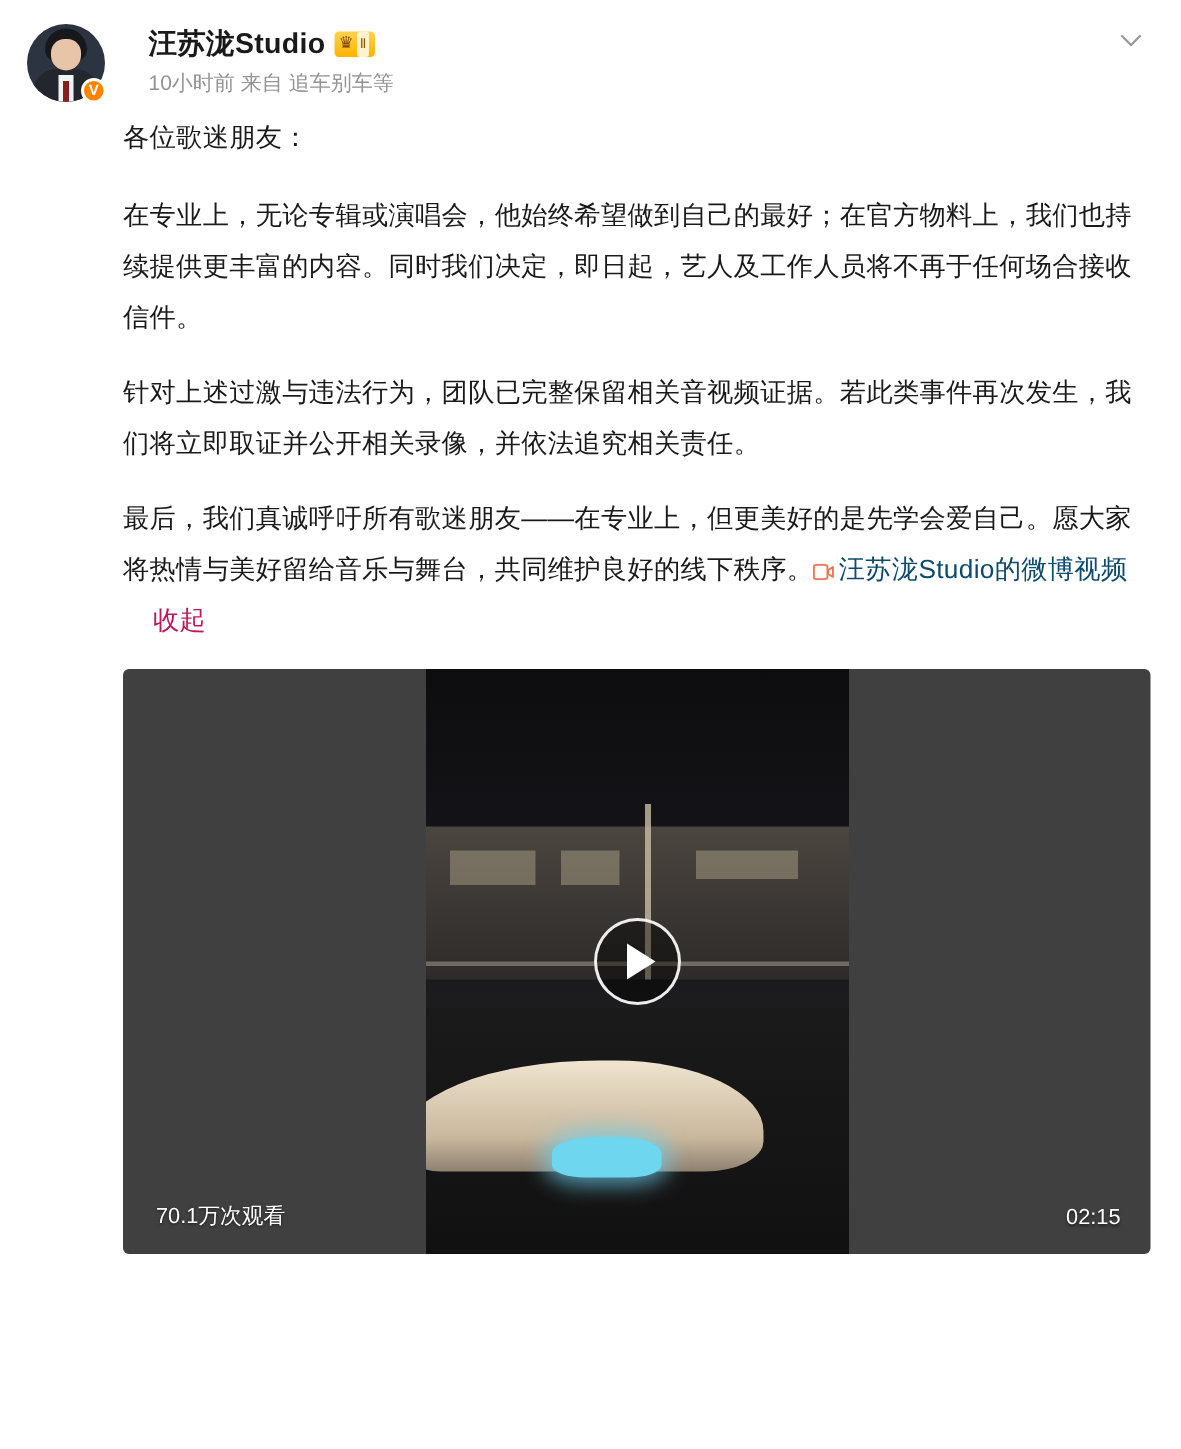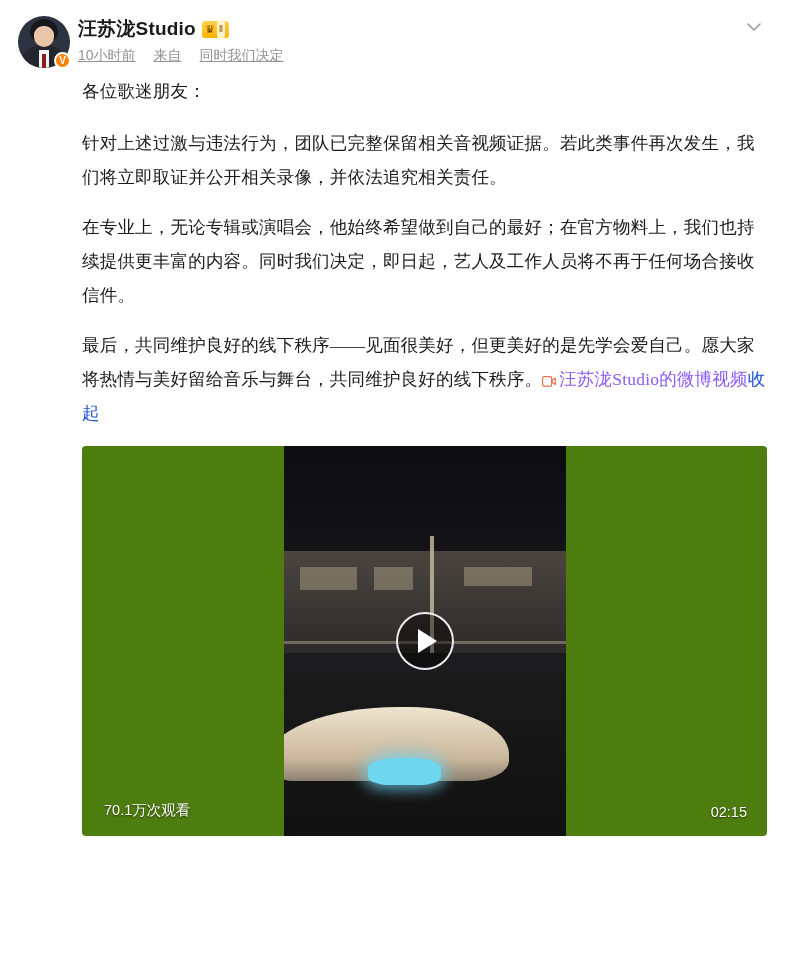--- a/index.html
+++ b/index.html
@@ -82,21 +82,21 @@
     border-radius: 50%;
     background: #ff8200;
     border: 2px solid #fff;
     color: #fff;
     font-size: 10px;
     line-height: 13px;
     text-align: center;
     font-weight: bold;
   }
   .header-texts {
-    margin-left: 8px;
+    margin-left: 29px;
     padding-top: 2px;
     flex: 1 1 auto;
     min-width: 0;
   }
   .name-row {
     display: flex;
     align-items: center;
     gap: 6px;
     height: 26px;
   }
@@ -125,68 +125,66 @@
     padding: 0 2px;
     font-size: 9px;
     color: #8a5a00;
   }
   .meta-row {
     margin-top: 5px;
     font-size: 14px;
     color: #939393;
     display: flex;
     align-items: center;
-    gap: 18px;
-    text-decoration: underline;
+    gap: 4px;
   }
   .meta-row .src { color: #939393; }
   .chevron {
     position: absolute;
     right: 22px;
     top: 16px;
     width: 22px;
     height: 22px;
     cursor: pointer;
   }
   .chevron svg { display: block; }
 
   
   .post-body {
     padding: 6px 20px 0 82px;
     font-size: 17.5px;
     line-height: 34px;
     color: #1a1a1a;
     letter-spacing: .2px;
-    font-family: Liberation Serif, serif;
   }
   .post-body p { margin: 0 0 16px 0; }
   .post-body p.first { margin-bottom: 18px; }
   .video-link {
-    color: #8b5cf6;
+    color: #0c4a6e;
     cursor: pointer;
     white-space: nowrap;
   }
   .video-link .vicon {
     display: inline-block;
     position: relative;
     top: 2px;
     margin-right: 3px;
   }
   .collapse-link {
-    color: #1d4ed8;
+    color: #be185d;
     cursor: pointer;
-    margin-left: 0;
+    margin-left: 20px;
   }
 
   
   .video-card {
     position: relative;
     margin: 6px 20px 0 82px;
     height: 390px;
-    background: #4d7c0f;
+    background: #404040;
     border-radius: 4px;
     overflow: hidden;
   }
   .video-inner {
     position: absolute;
     left: 50%;
     transform: translateX(-50%);
     top: 0;
     width: 282px;
     height: 100%;
@@ -314,36 +312,36 @@
       <div class="name-row">
         <span class="nickname">汪苏泷Studio</span>
         <span class="crown-badge">
           <span class="crown">♛</span>
           <span class="lvl">Ⅱ</span>
         </span>
       </div>
       <div class="meta-row">
         <span>10小时前</span>
         <span>来自</span>
-        <span class="src">同时我们决定</span>
+        <span class="src">追车别车等</span>
       </div>
     </div>
 
     <div class="chevron">
       <svg width="22" height="22" viewBox="0 0 22 22" aria-hidden="true">
         <path d="M5 8 L11 14 L17 8" fill="none" stroke="#9a9a9a" stroke-width="1.6" stroke-linecap="round" stroke-linejoin="round"></path>
       </svg>
     </div>
   </div>
 
   <div class="post-body">
     <p class="first">各位歌迷朋友：</p>
+    <p>在专业上，无论专辑或演唱会，他始终希望做到自己的最好；在官方物料上，我们也持续提供更丰富的内容。同时我们决定，即日起，艺人及工作人员将不再于任何场合接收信件。</p>
     <p>针对上述过激与违法行为，团队已完整保留相关音视频证据。若此类事件再次发生，我们将立即取证并公开相关录像，并依法追究相关责任。</p>
-    <p>在专业上，无论专辑或演唱会，他始终希望做到自己的最好；在官方物料上，我们也持续提供更丰富的内容。同时我们决定，即日起，艺人及工作人员将不再于任何场合接收信件。</p>
-    <p><span>最后，共同维护良好的线下秩序——见面很美好，但更美好的是先学会爱自己。愿大家将热情与美好留给音乐与舞台，共同维护良好的线下秩序。</span><span class="video-link"><span class="vicon"><svg width="14" height="11" viewBox="0 0 14 11" aria-hidden="true">
+    <p><span>最后，我们真诚呼吁所有歌迷朋友——在专业上，但更美好的是先学会爱自己。愿大家将热情与美好留给音乐与舞台，共同维护良好的线下秩序。</span><span class="video-link"><span class="vicon"><svg width="14" height="11" viewBox="0 0 14 11" aria-hidden="true">
               <rect x="0.6" y="0.6" width="9" height="9.5" rx="1.4" fill="none" stroke="#eb7350" stroke-width="1.2"></rect>
               <path d="M10.2 4 L13.3 2 L13.3 8.6 L10.2 6.6 Z" fill="none" stroke="#eb7350" stroke-width="1.2" stroke-linejoin="round"></path>
             </svg></span><span>汪苏泷Studio的微博视频</span></span><span class="collapse-link">收起</span></p>
   </div>
 
   <div class="video-card">
     <div class="video-inner">
       <div class="scene-sky"></div>
       <div class="scene-building"></div>
       <div class="scene-window" style="left:6%;top:31%;width:20%;height:6%;"></div>

